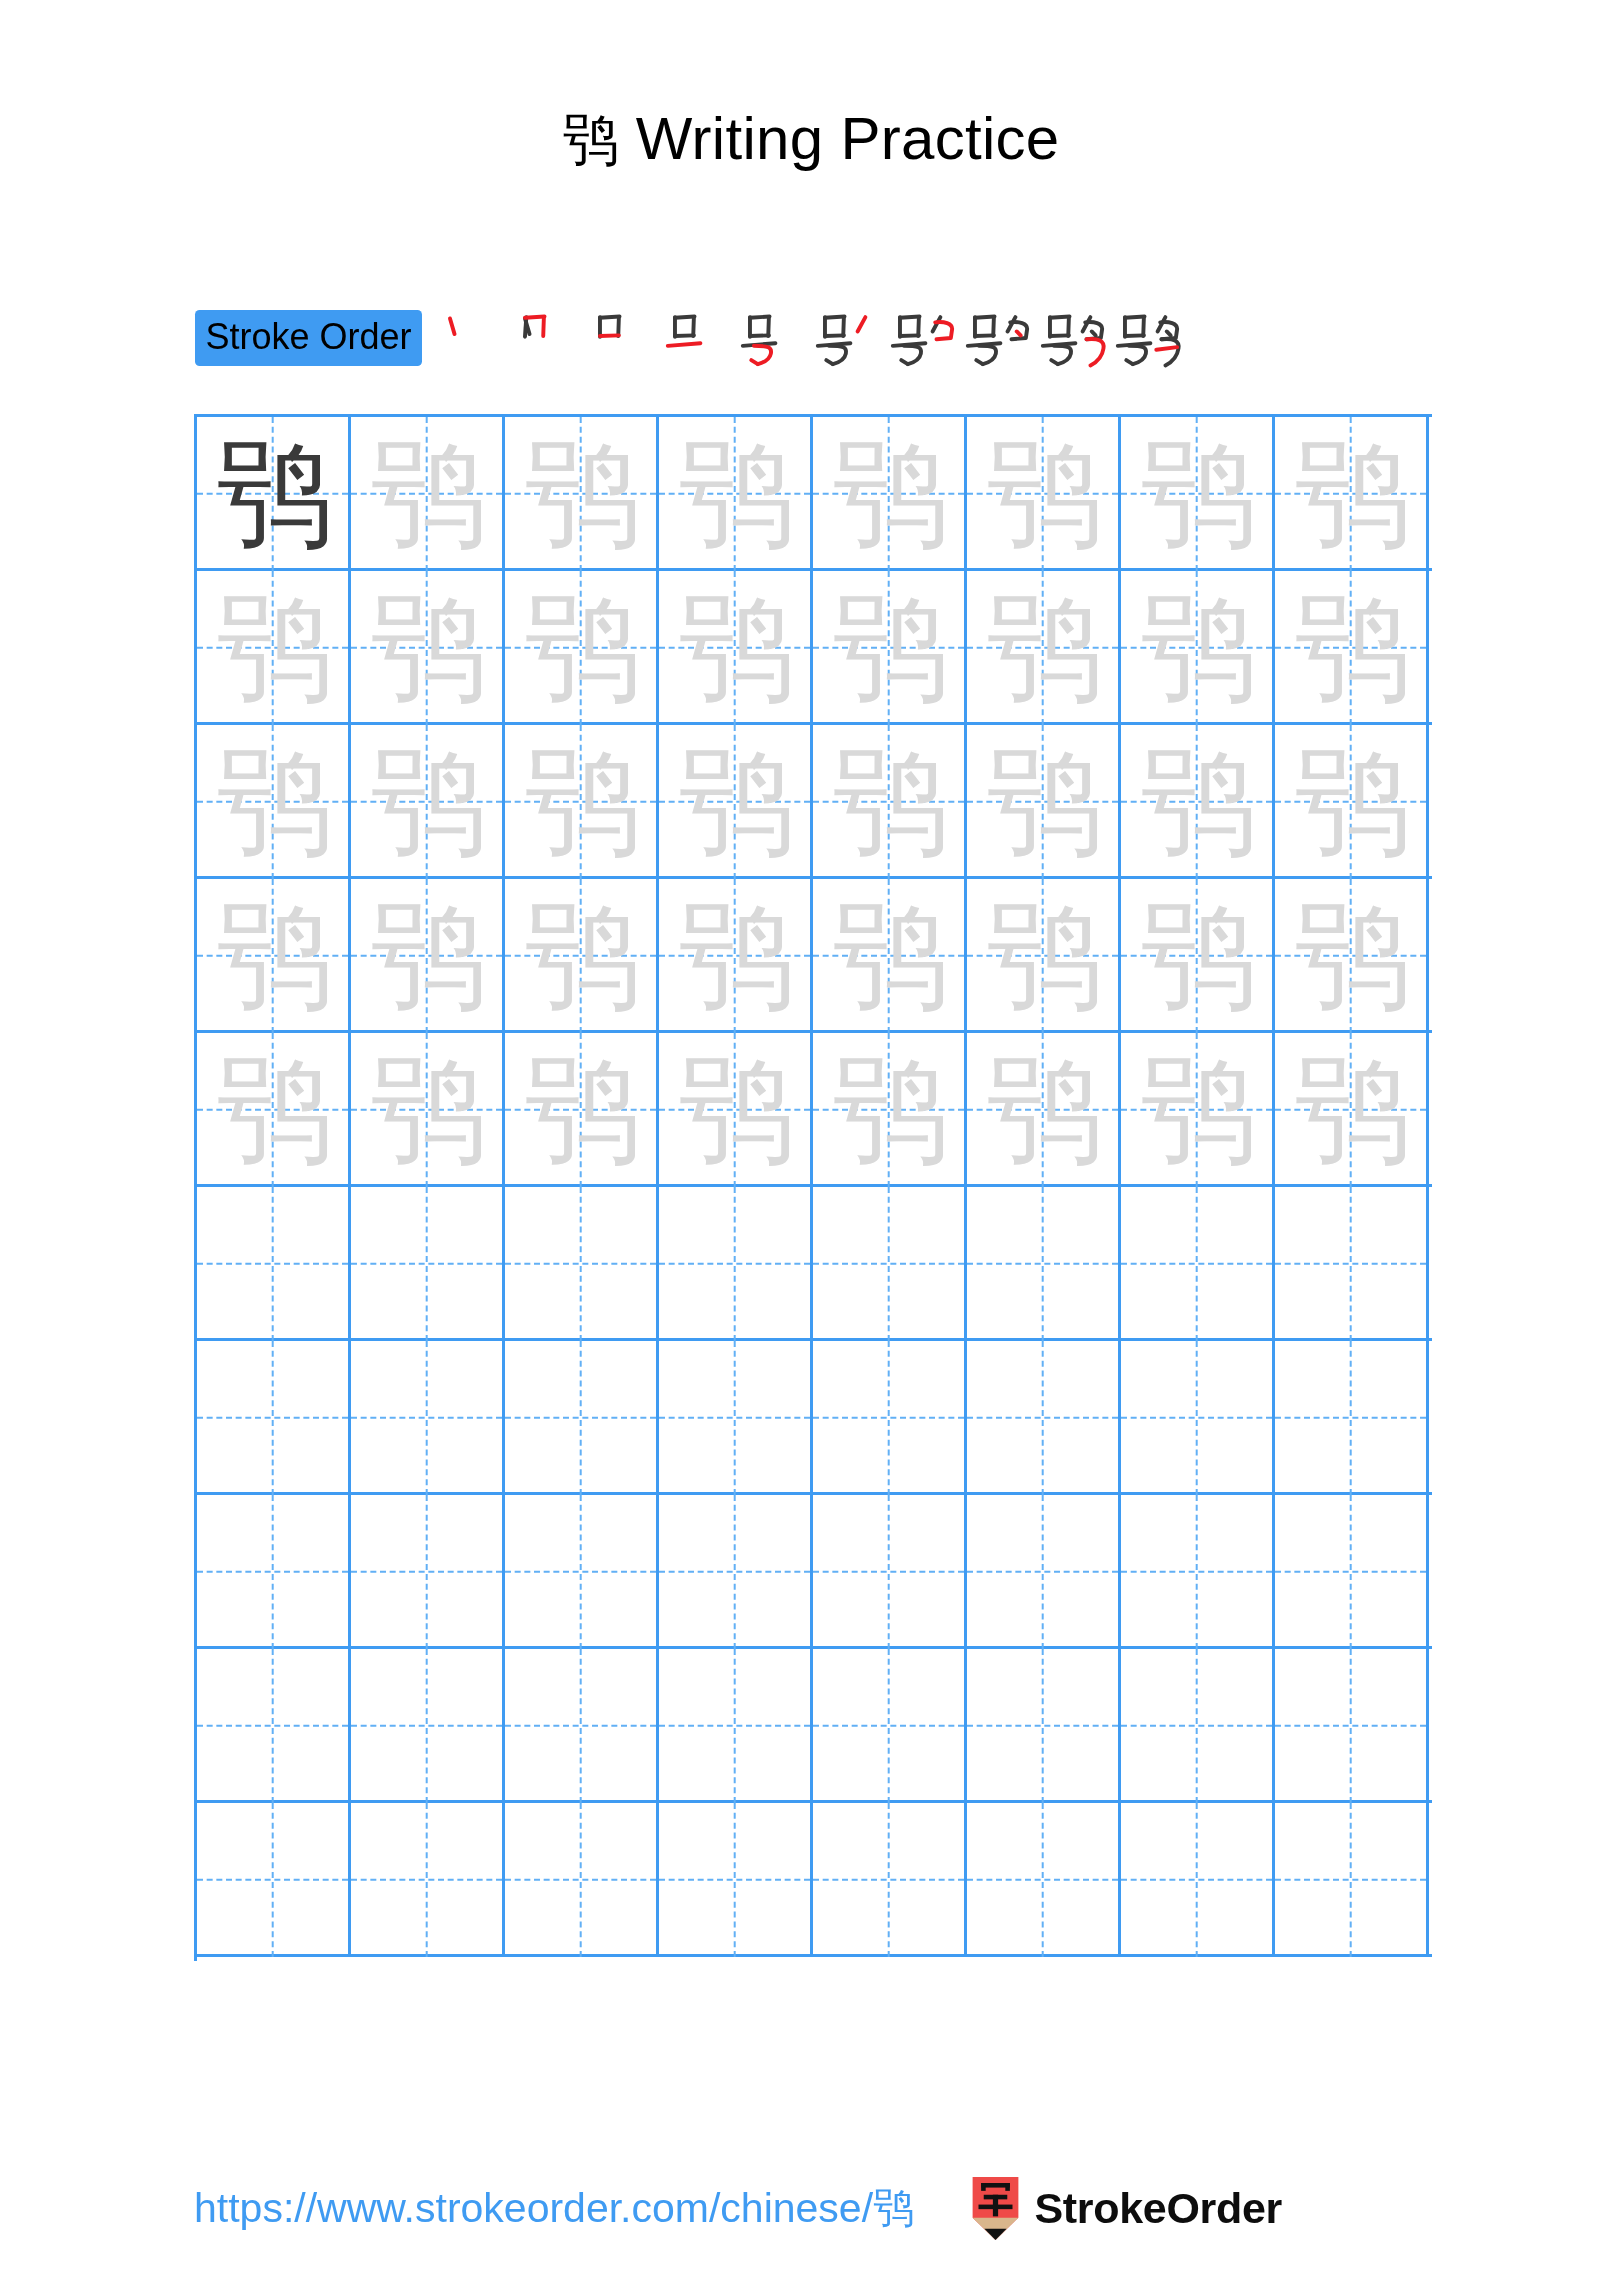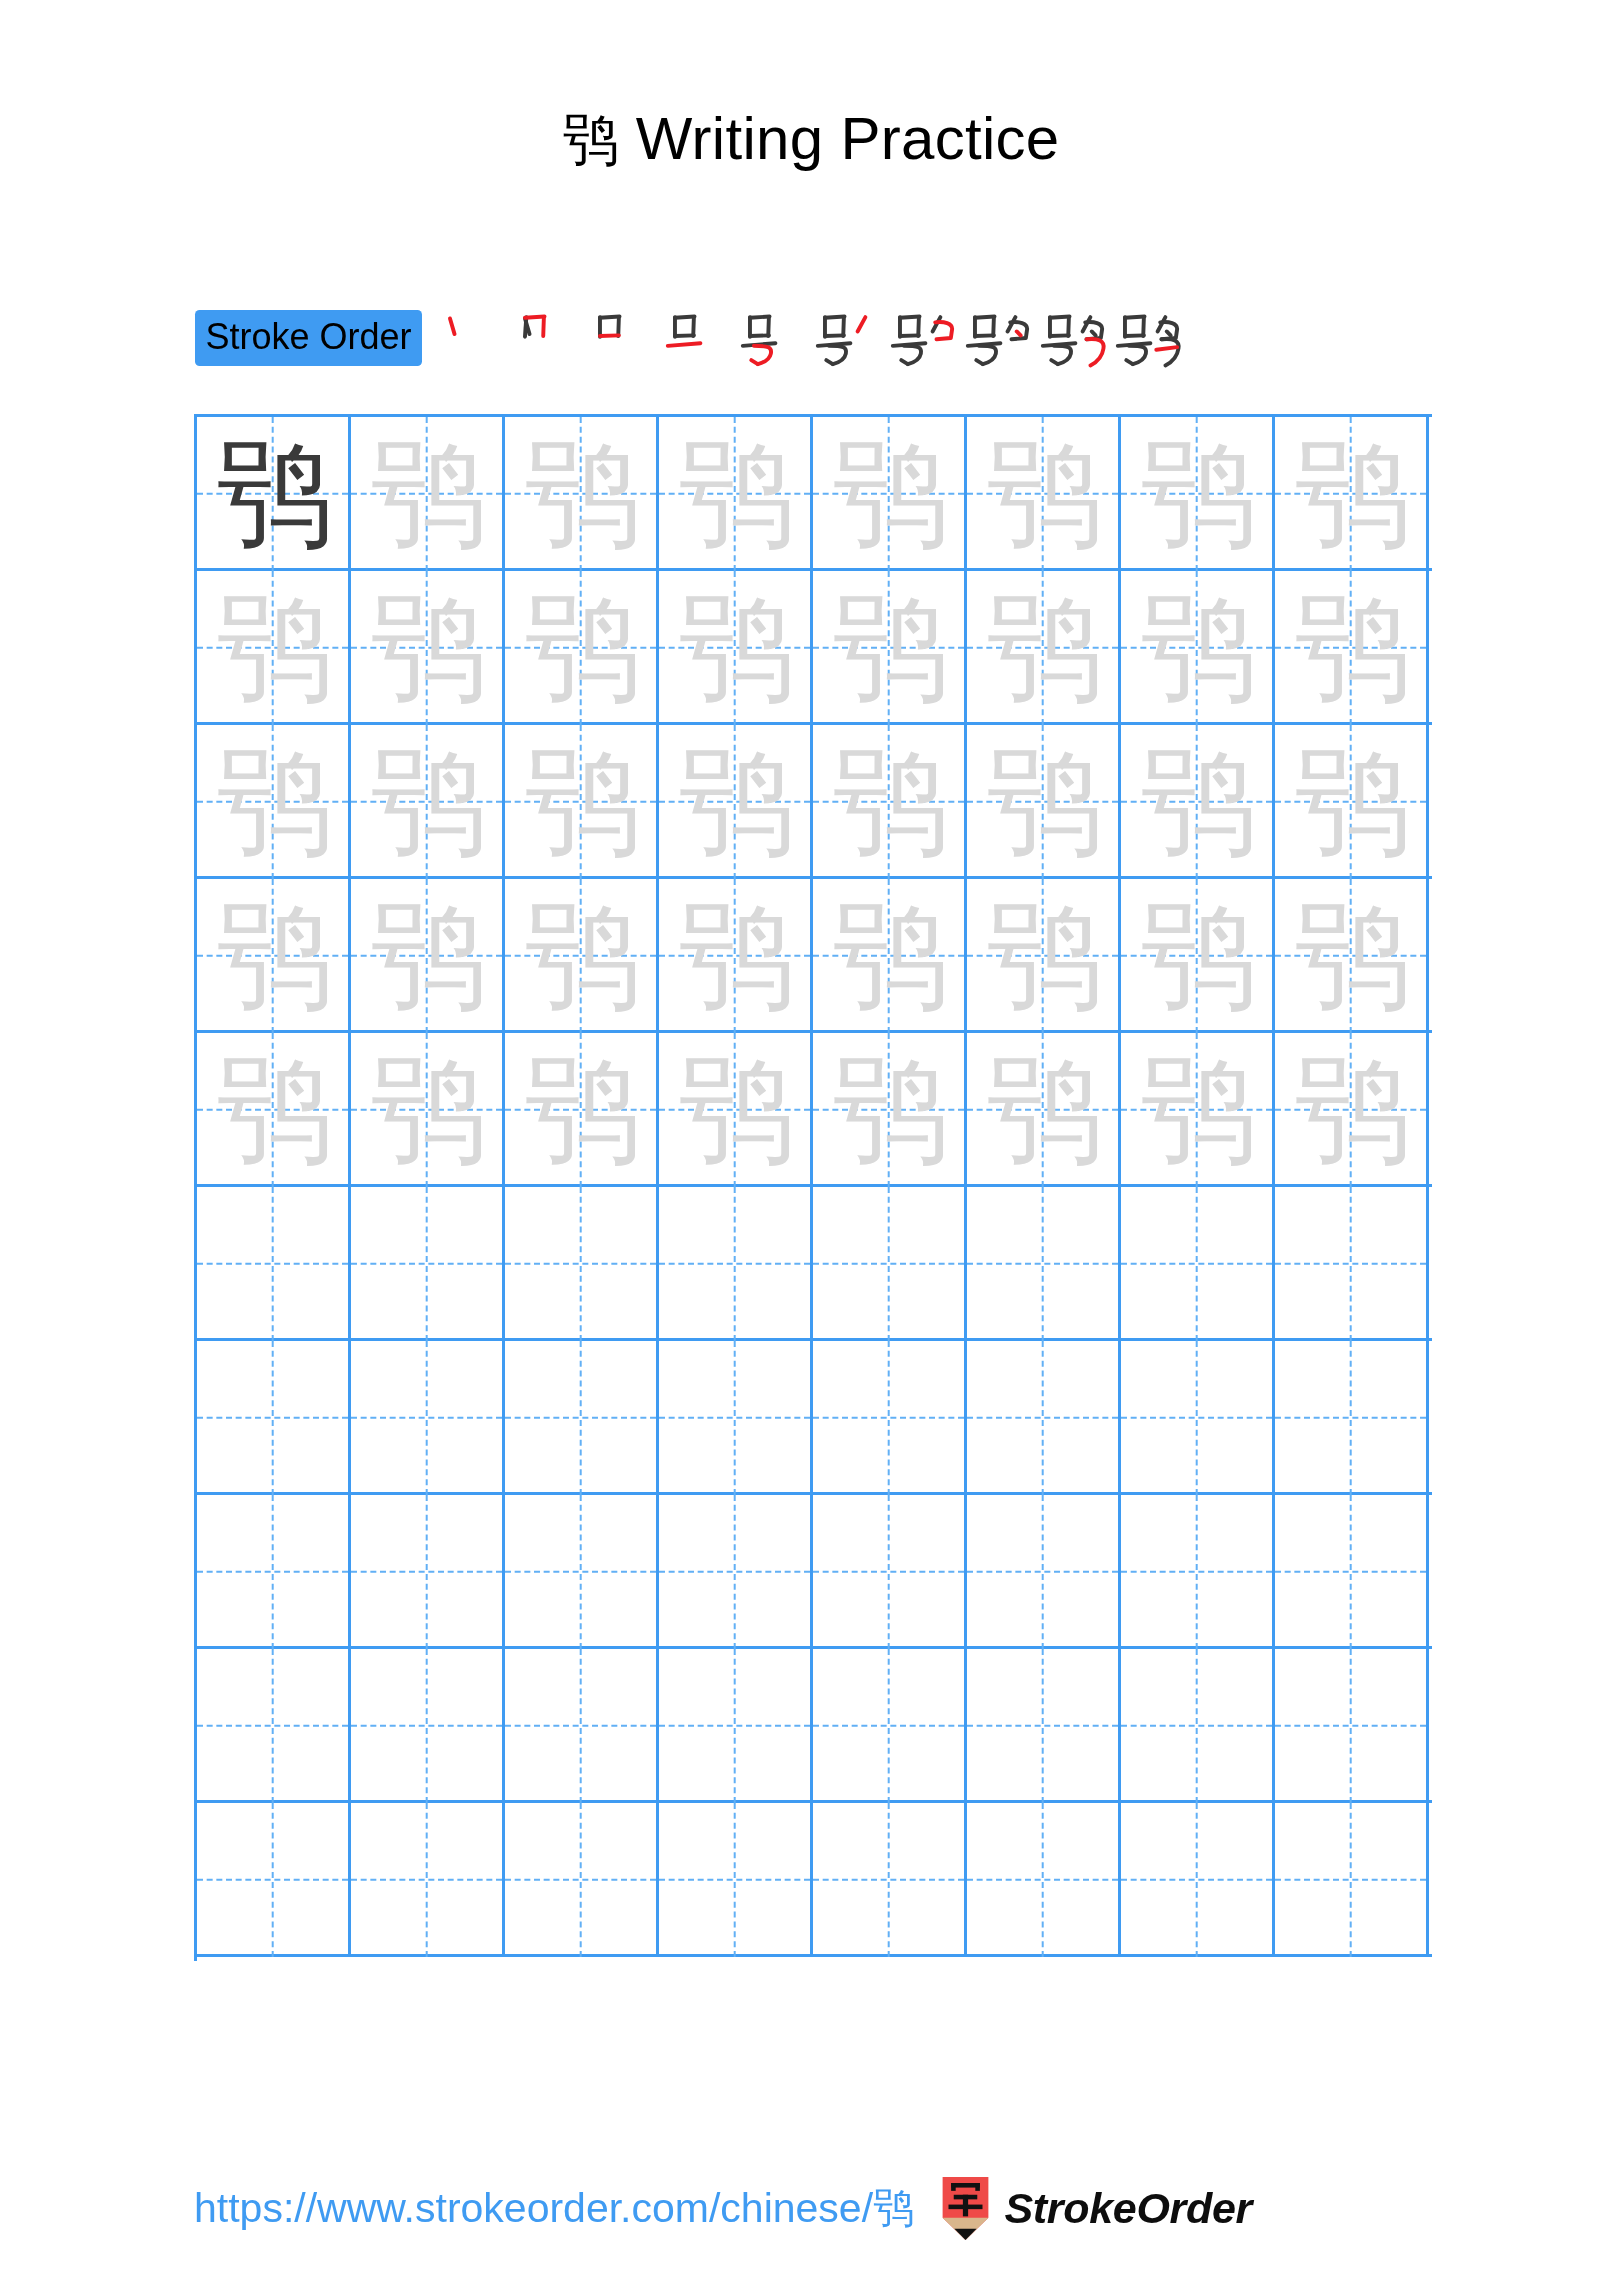--- a/index.html
+++ b/index.html
@@ -139,37 +139,37 @@
   .cell-char.ink-dark  { color: #3a3a3a; }
   .cell-char.ink-faded { color: #d9d9d9; }
 
   
   #footer {
     position: absolute;
     left: 0;
     top: 2172px;
     width: 1460px;
     height: 79px;
+    padding-left: 16px;
   }
   #footer-url {
     position: absolute;
     left: 194px;
     top: 9.2px;
     color: #3f9bf2;
     font-size: 41px;
     white-space: nowrap;
   }
   #footer-brand {
     position: absolute;
-    right: 208px;
+    right: 194px;
     top: 0;
     display: flex;
     align-items: center;
     height: 72px;
-    font-style: italic;
   }
   #brand-logo {
     position: relative;
     width: 51px;
     height: 63px;
     margin-right: 13px;
     flex: 0 0 auto;
   }
   #brand-name {
     font-size: 43px;

